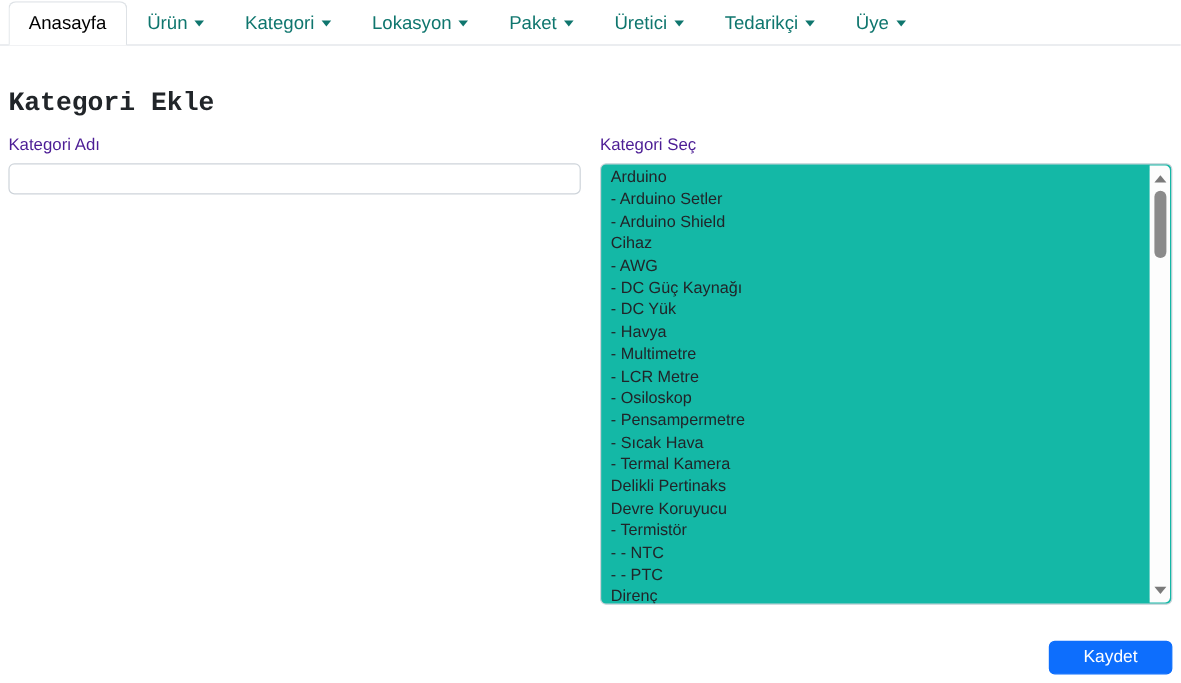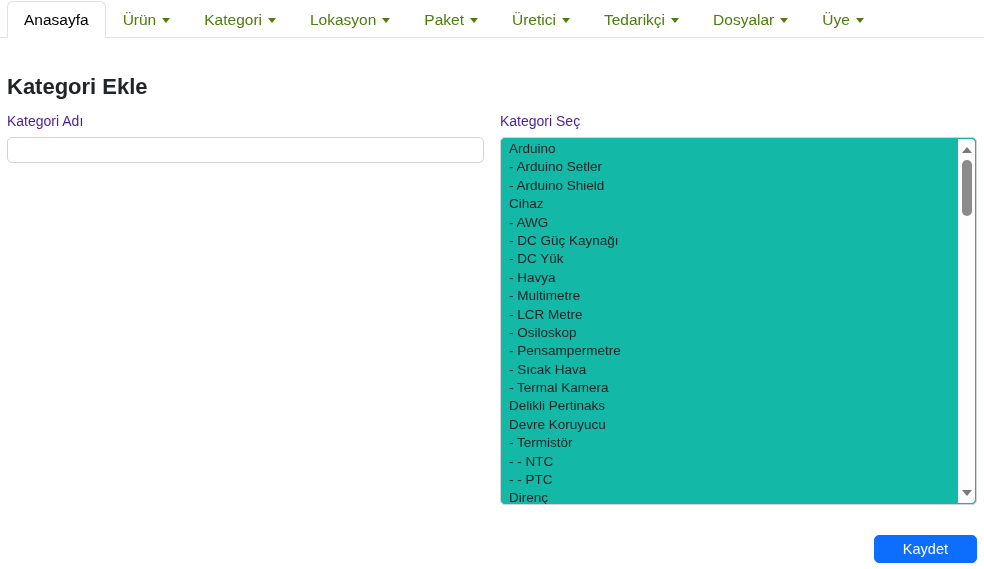--- a/index.html
+++ b/index.html
@@ -18,21 +18,21 @@
     list-style: none;
     margin: 0; padding: 1px 0 0 7px;
     border-bottom: 1px solid #dee2e6;
   }
   .nav-item { margin-bottom: -1px; }
   .nav-link {
     display: block;
     padding: 7px 16px;
     font-size: 15.5px;
     line-height: 21px;
-    color: #4d7c0f;
+    color: #0f766e;
     text-decoration: none;
     border: 1px solid transparent;
     border-radius: 6px 6px 0 0;
     cursor: pointer;
     white-space: nowrap;
   }
   .nav-link.active {
     color: #000;
     background: #fff;
     border-color: #dee2e6 #dee2e6 #fff;
@@ -46,20 +46,21 @@
     border-right: 4.5px solid transparent;
   }
 
   
   .content { padding: 0 7px; }
   .page-title {
     margin: 36px 0 0 0;
     font-size: 22px;
     font-weight: 700;
     color: #212529;
+    font-family: Liberation Mono, monospace;
   }
   .form-row {
     display: flex;
     gap: 16px;
     margin-top: 13px;
   }
   .col { flex: 1 1 0; min-width: 0; }
   .field-label {
     display: block;
     font-size: 14px;
@@ -181,23 +182,20 @@
     </li>
 
     <li class="nav-item">
       <a class="nav-link"><span class="tab-label">Üretici</span><span class="caret"></span></a>
     </li>
 
     <li class="nav-item">
       <a class="nav-link"><span class="tab-label">Tedarikçi</span><span class="caret"></span></a>
     </li>
 
-    <li class="nav-item">
-      <a class="nav-link"><span class="tab-label">Dosyalar</span><span class="caret"></span></a>
-    </li>
 
     <li class="nav-item">
       <a class="nav-link"><span class="tab-label">Üye</span><span class="caret"></span></a>
     </li>
   </ul>
 
 <div class="content">
   <h2 class="page-title">Kategori Ekle</h2>
 
   <div class="form-row">

